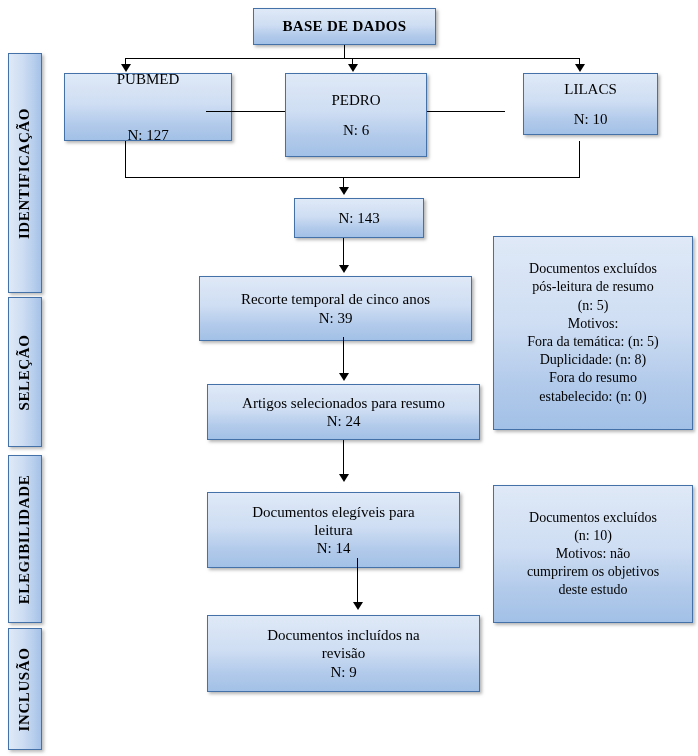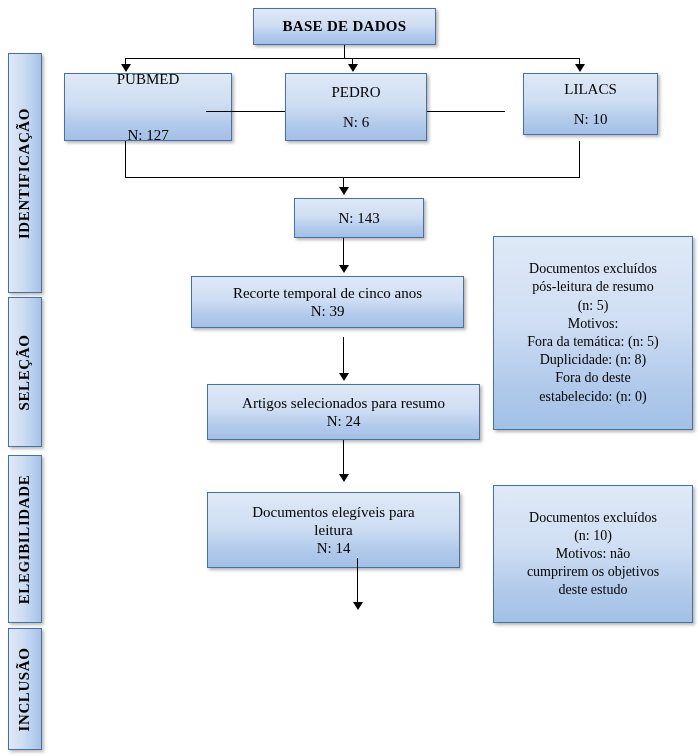--- a/index.html
+++ b/index.html
@@ -117,21 +117,21 @@
   <div class="arrowhead" style="left:348px; top:64px;"></div>
 
   <div class="ln v" style="left:579px; top:58px; height:10px;"></div>
   <div class="arrowhead" style="left:575px; top:64px;"></div>
 
   <div class="node source-box" style="left:64px; top:73px; width:168px; height:68px;gap:26px;">
     <span class="line">PUBMED</span>
     <span class="line">N: 127</span>
   </div>
 
-  <div class="node source-box" style="left:285px; top:73px; width:142px; height:68px;">
+  <div class="node source-box" style="left:285px; top:73px; width:142px; height:84px;">
     <span class="line">PEDRO</span>
     <span class="line">N: 6</span>
   </div>
 
   <div class="node source-box" style="left:523px; top:73px; width:135px; height:62px;">
     <span class="line">LILACS</span>
     <span class="line">N: 10</span>
   </div>
 
   <div class="ln h" style="left:206px; top:111px; width:79px;"></div>
@@ -143,21 +143,21 @@
   <div class="ln v" style="left:343px; top:177px; height:13px;"></div>
   <div class="arrowhead" style="left:339px; top:187px;"></div>
 
   <div class="node" style="left:294px; top:198px; width:130px; height:40px;">
     <span class="line">N: 143</span>
   </div>
 
   <div class="ln v" style="left:343px; top:238px; height:28px;"></div>
   <div class="arrowhead" style="left:339px; top:265px;"></div>
 
-  <div class="node" style="left:191px; top:276px; width:273px; height:52px;">
+  <div class="node" style="left:199px; top:276px; width:273px; height:65px;">
     <span class="line">Recorte temporal de cinco anos</span>
     <span class="line">N: 39</span>
   </div>
 
   <div class="ln v" style="left:343px; top:337px; height:36px;"></div>
   <div class="arrowhead" style="left:339px; top:373px;"></div>
 
   <div class="node" style="left:207px; top:384px; width:273px; height:56px;">
     <span class="line">Artigos selecionados para resumo</span>
     <span class="line">N: 24</span>
@@ -168,29 +168,34 @@
 
   <div class="node" style="left:207px; top:492px; width:253px; height:76px;">
     <span class="line">Documentos elegíveis para</span>
     <span class="line">leitura</span>
     <span class="line">N: 14</span>
   </div>
 
   <div class="ln v" style="left:357px; top:558px; height:46px;"></div>
   <div class="arrowhead" style="left:353px; top:602px;"></div>
 
+  <div class="node" style="left:207px; top:615px; width:273px; height:77px;">
+    <span class="line">Documentos incluídos na</span>
+    <span class="line">revisão</span>
+    <span class="line">N: 9</span>
+  </div>
 
   <div class="node" style="left:493px; top:236px; width:200px; height:194px; font-size:14px; line-height:1.30;">
     <span class="line">Documentos excluídos</span>
     <span class="line">pós-leitura de resumo</span>
     <span class="line">(n: 5)</span>
     <span class="line">Motivos:</span>
     <span class="line">Fora da temática: (n: 5)</span>
     <span class="line">Duplicidade: (n: 8)</span>
-    <span class="line">Fora do deste</span>
+    <span class="line">Fora do resumo</span>
     <span class="line">estabelecido: (n: 0)</span>
   </div>
 
   <div class="node" style="left:493px; top:485px; width:200px; height:138px; font-size:14px; line-height:1.30;">
     <span class="line">Documentos excluídos</span>
     <span class="line">(n: 10)</span>
     <span class="line">Motivos: não</span>
     <span class="line">cumprirem os objetivos</span>
     <span class="line">deste estudo</span>
   </div>

